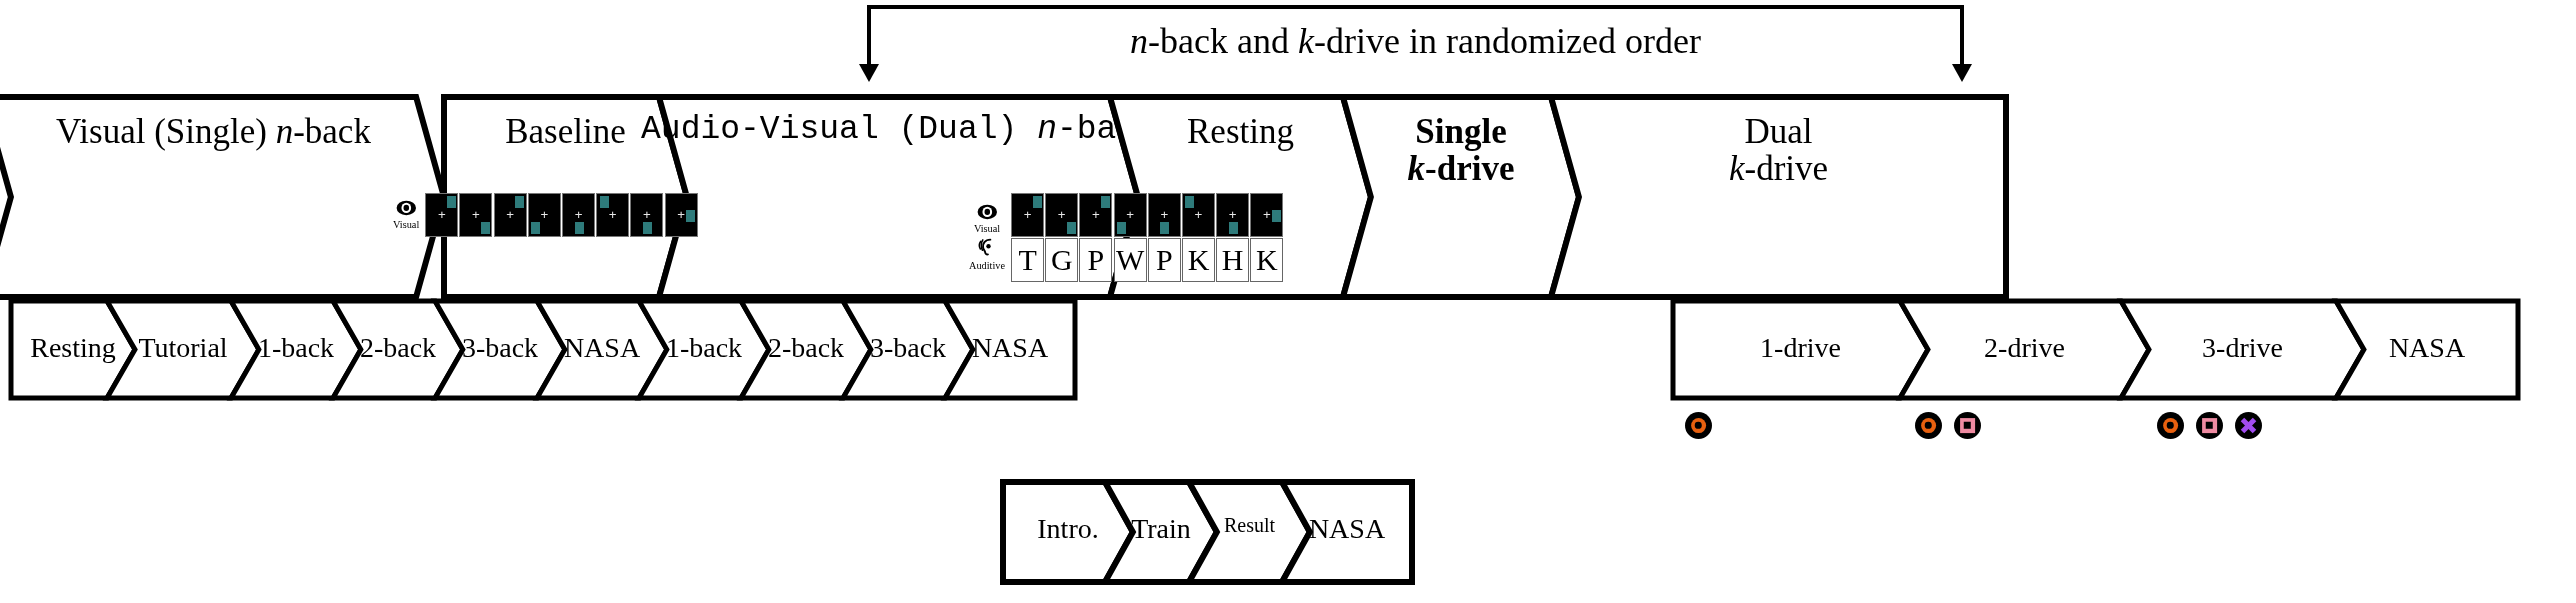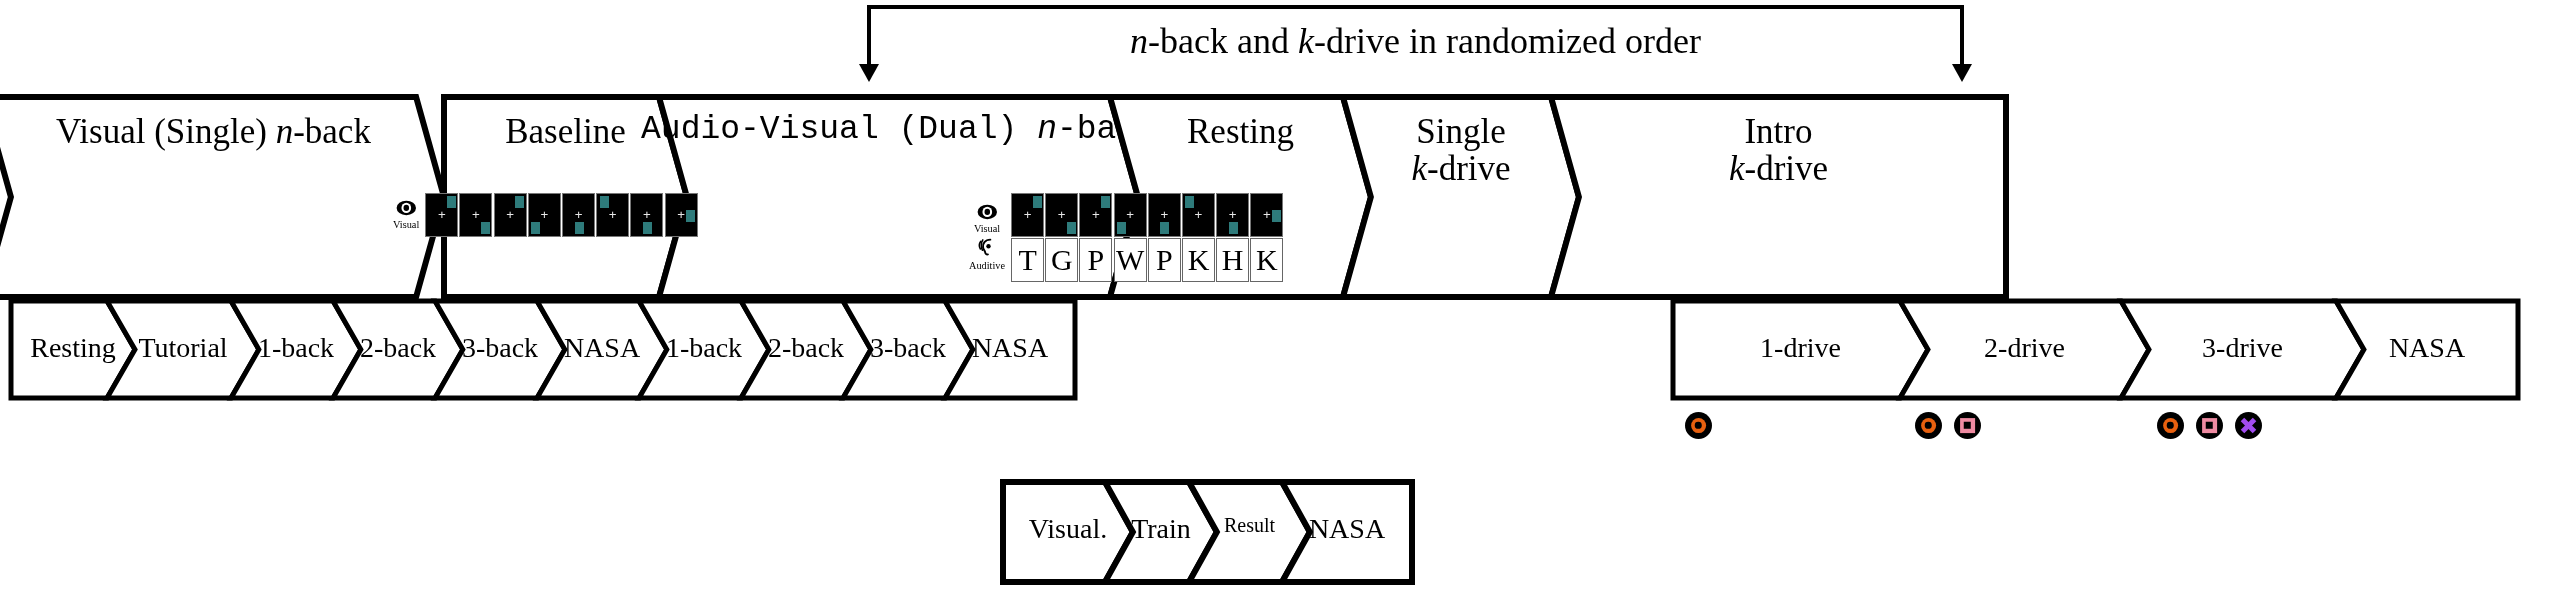--- a/index.html
+++ b/index.html
@@ -117,39 +117,39 @@
       <div class="seg" style="width: 261px; height: 200px; margin-left: -28px;">
         <div class="svgwrap">
           <svg viewBox="0 0 430 330" preserveAspectRatio="none">
       <path d="M 0 0 L 384 0 L 430 165 L 384 330 L 0 330 L 46 165 Z" fill="#ffffff" stroke="#000000" stroke-width="6" stroke-linejoin="miter" vector-effect="non-scaling-stroke"></path>
           </svg>
         </div>
         <div class="lbl t-title" style="top: 15.8px; font-size: 35px;">
           <div>Resting</div>
         </div>
       </div>
-      <div class="seg" style="width: 236px; height: 200px; margin-left: -28px;">
+      <div class="seg" style="width: 236px; height: 200px; margin-left: -28px; font-weight: bold;">
         <div class="svgwrap">
           <svg viewBox="0 0 390 330" preserveAspectRatio="none">
       <path d="M 0 0 L 344 0 L 390 165 L 344 330 L 0 330 L 46 165 Z" fill="#ffffff" stroke="#000000" stroke-width="6" stroke-linejoin="miter" vector-effect="non-scaling-stroke"></path>
           </svg>
         </div>
         <div class="lbl t-title" style="top: 15.8px; font-size: 35px;">
           <div>Single</div>
           <div><i>k</i>-drive</div>
         </div>
       </div>
       <div class="seg" style="width: 455px; height: 200px; margin-left: -28px;">
         <div class="svgwrap">
           <svg viewBox="0 0 750 330" preserveAspectRatio="none">
       <path d="M 0 0 L 750 0 L 750 165 L 750 330 L 0 330 L 46 165 Z" fill="#ffffff" stroke="#000000" stroke-width="6" stroke-linejoin="miter" vector-effect="non-scaling-stroke"></path>
           </svg>
         </div>
         <div class="lbl t-title" style="top: 15.8px; font-size: 35px;">
-          <div>Intro</div>
+          <div>Dual</div>
           <div><i>k</i>-drive</div>
         </div>
       </div>
     </div>
 
   <div class="bar" id="block-row-left" style="left:11px;top:301px;height:97px;">
       <div class="seg" style="width: 124px; height: 97px; margin-left: 0px;">
         <div class="svgwrap">
           <svg viewBox="0 0 205 160" preserveAspectRatio="none">
       <path d="M 0 0 L 159 0 L 205 80 L 159 160 L 0 160 L 0 80 Z" fill="#ffffff" stroke="#000000" stroke-width="5" stroke-linejoin="miter" vector-effect="non-scaling-stroke"></path>
@@ -323,21 +323,21 @@
     </div>
 
   <div class="bar" id="detail-row" style="left:1003px;top:482px;height:100px;">
       <div class="seg" style="width: 130px; height: 100px; margin-left: 0px;">
         <div class="svgwrap">
           <svg viewBox="0 0 215 165" preserveAspectRatio="none">
       <path d="M 0 0 L 169 0 L 215 82.5 L 169 165 L 0 165 L 0 82.5 Z" fill="#ffffff" stroke="#000000" stroke-width="6" stroke-linejoin="miter" vector-effect="non-scaling-stroke"></path>
           </svg>
         </div>
         <div class="lbl t-small" style="top: 33px; font-size: 28px;">
-          <div>Visual.</div>
+          <div>Intro.</div>
         </div>
       </div>
       <div class="seg" style="width: 112px; height: 100px; margin-left: -28px;">
         <div class="svgwrap">
           <svg viewBox="0 0 185 165" preserveAspectRatio="none">
       <path d="M 0 0 L 139 0 L 185 82.5 L 139 165 L 0 165 L 46 82.5 Z" fill="#ffffff" stroke="#000000" stroke-width="6" stroke-linejoin="miter" vector-effect="non-scaling-stroke"></path>
           </svg>
         </div>
         <div class="lbl t-small" style="top: 33px; font-size: 28px;">
           <div>Train</div>

